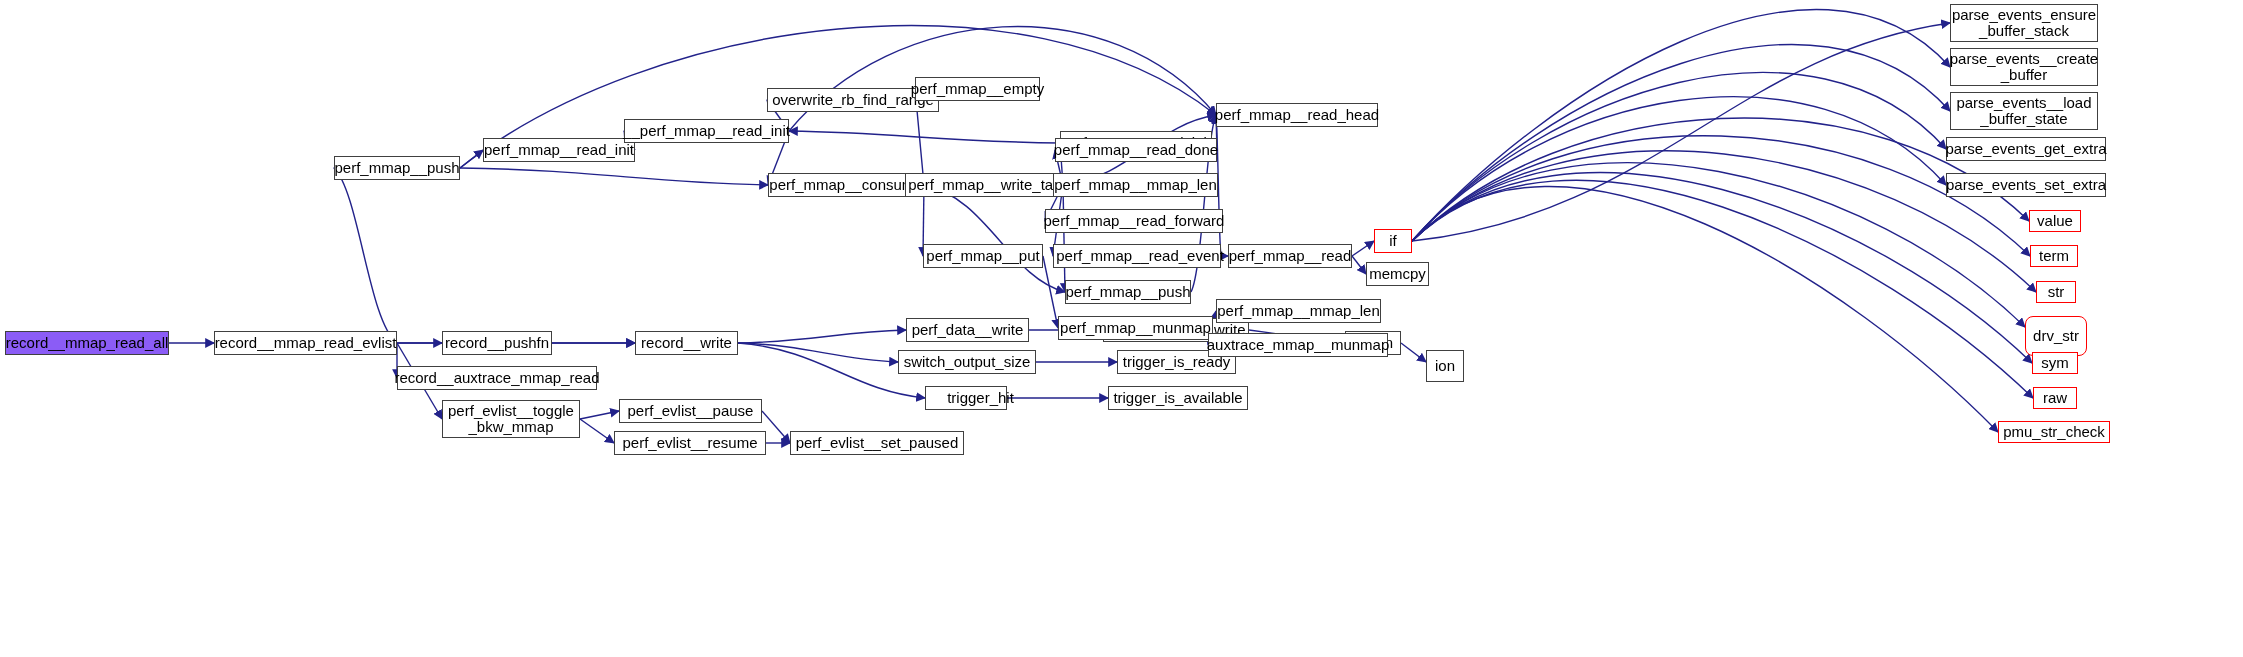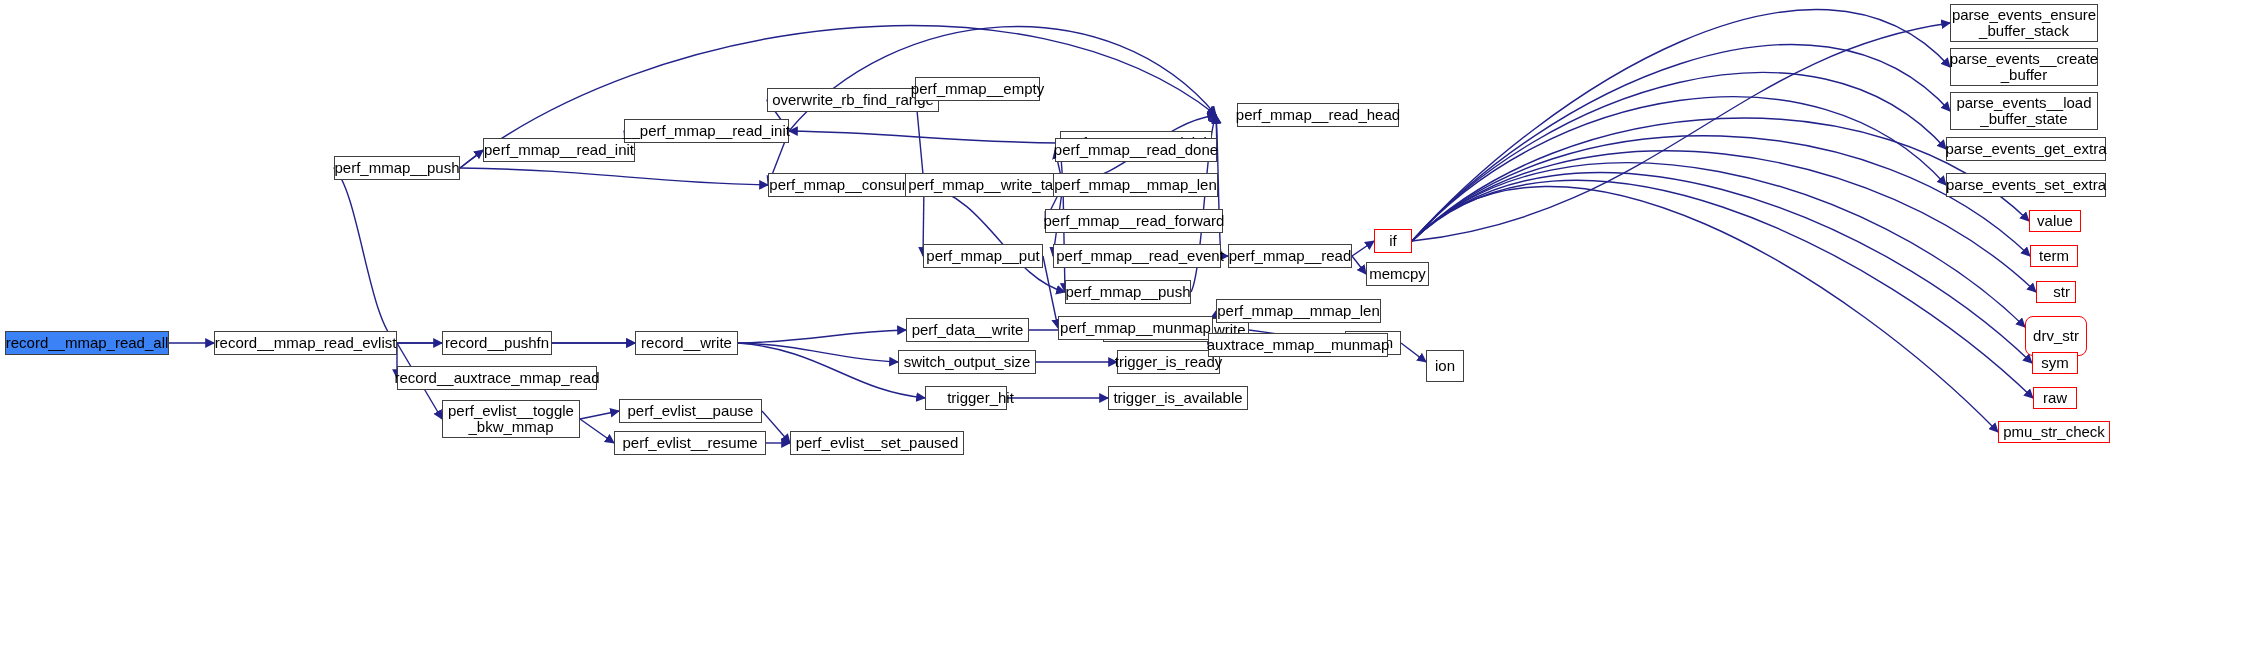--- a/index.html
+++ b/index.html
@@ -34,21 +34,21 @@
     background: #ffffff;
     border: 1px solid #404040;
     color: #000000;
     font-size: 15px;
     line-height: 16px;
     white-space: pre-line;
     letter-spacing: 0px;
     z-index: 3;
   }
   .node.root {
-    background: #3b82f6;
+    background: #8b5cf6;
     border: 1px solid #404040;
   }
   .node.red {
     border: 1px solid #ff0000;
   }
   .node-label {
     display: block;
     padding: 0 5px;
   }
 </style>
@@ -132,54 +132,54 @@
       <div class="node" style="left: 442px; top: 400px; width: 138px; height: 38px; text-align: center;"><span class="node-label">perf_evlist__toggle
 _bkw_mmap</span></div>
       <div class="node" style="left: 619px; top: 399px; width: 143px; height: 24px;"><span class="node-label">perf_evlist__pause</span></div>
       <div class="node" style="left: 614px; top: 431px; width: 152px; height: 24px;"><span class="node-label">perf_evlist__resume</span></div>
       <div class="node" style="left: 790px; top: 431px; width: 174px; height: 24px;"><span class="node-label">perf_evlist__set_paused</span></div>
       <div class="node" style="left: 635px; top: 331px; width: 103px; height: 24px;"><span class="node-label">record__write</span></div>
       <div class="node" style="left: 906px; top: 318px; width: 123px; height: 24px;"><span class="node-label">perf_data__write</span></div>
       <div class="node" style="left: 898px; top: 350px; width: 138px; height: 24px;"><span class="node-label">switch_output_size</span></div>
       <div class="node" style="left: 925px; top: 386px; width: 82px; height: 24px; padding-left: 29px;"><span class="node-label">trigger_hit</span></div>
       <div class="node" style="left: 1103px; top: 318px; width: 146px; height: 24px;"><span class="node-label">perf_data_file__write</span></div>
-      <div class="node" style="left: 1117px; top: 350px; width: 103px; height: 24px;"><span class="node-label">trigger_is_ready</span></div>
+      <div class="node" style="left: 1117px; top: 350px; width: 119px; height: 24px;"><span class="node-label">trigger_is_ready</span></div>
       <div class="node" style="left: 1108px; top: 386px; width: 140px; height: 24px;"><span class="node-label">trigger_is_available</span></div>
       <div class="node" style="left: 1345px; top: 331px; width: 56px; height: 24px;"><span class="node-label">writen</span></div>
       <div class="node" style="left: 1426px; top: 350px; width: 38px; height: 32px;"><span class="node-label">ion</span></div>
       <div class="node" style="left: 334px; top: 156px; width: 126px; height: 24px;"><span class="node-label">perf_mmap__push</span></div>
       <div class="node" style="left: 483px; top: 138px; width: 152px; height: 24px;"><span class="node-label">perf_mmap__read_init</span></div>
       <div class="node" style="left: 624px; top: 119px; width: 165px; height: 24px;"><span class="node-label">__perf_mmap__read_init</span></div>
       <div class="node" style="left: 767px; top: 88px; width: 172px; height: 24px;"><span class="node-label">overwrite_rb_find_range</span></div>
       <div class="node" style="left: 768px; top: 173px; width: 156px; height: 24px;"><span class="node-label">perf_mmap__consume</span></div>
       <div class="node" style="left: 923px; top: 244px; width: 120px; height: 24px;"><span class="node-label">perf_mmap__put</span></div>
       <div class="node" style="left: 915px; top: 77px; width: 125px; height: 24px;"><span class="node-label">perf_mmap__empty</span></div>
       <div class="node" style="left: 905px; top: 173px; width: 158px; height: 24px;"><span class="node-label">perf_mmap__write_tail</span></div>
       <div class="node" style="left: 1060px; top: 131px; width: 152px; height: 24px;"><span class="node-label">perf_mmap__read_init</span></div>
       <div class="node" style="left: 1055px; top: 138px; width: 162px; height: 24px;"><span class="node-label">perf_mmap__read_done</span></div>
       <div class="node" style="left: 1053px; top: 173px; width: 165px; height: 24px;"><span class="node-label">perf_mmap__mmap_len</span></div>
       <div class="node" style="left: 1045px; top: 209px; width: 178px; height: 24px;"><span class="node-label">perf_mmap__read_forward</span></div>
       <div class="node" style="left: 1053px; top: 244px; width: 168px; height: 24px; padding-left: 6px;"><span class="node-label">perf_mmap__read_event</span></div>
       <div class="node" style="left: 1065px; top: 280px; width: 126px; height: 24px;"><span class="node-label">perf_mmap__push</span></div>
       <div class="node" style="left: 1058px; top: 316px; width: 155px; height: 24px;"><span class="node-label">perf_mmap__munmap</span></div>
-      <div class="node" style="left: 1216px; top: 103px; width: 162px; height: 24px; margin-left: 21px;"><span class="node-label">perf_mmap__read_head</span></div>
+      <div class="node" style="left: 1216px; top: 103px; width: 162px; height: 24px;"><span class="node-label">perf_mmap__read_head</span></div>
       <div class="node" style="left: 1228px; top: 244px; width: 124px; height: 24px;"><span class="node-label">perf_mmap__read</span></div>
       <div class="node" style="left: 1216px; top: 299px; width: 165px; height: 24px;"><span class="node-label">perf_mmap__mmap_len</span></div>
       <div class="node" style="left: 1208px; top: 333px; width: 180px; height: 24px;"><span class="node-label">auxtrace_mmap__munmap</span></div>
       <div class="node red" style="left: 1374px; top: 229px; width: 38px; height: 24px;"><span class="node-label">if</span></div>
       <div class="node" style="left: 1366px; top: 262px; width: 63px; height: 24px;"><span class="node-label">memcpy</span></div>
       <div class="node" style="left: 1950px; top: 4px; width: 148px; height: 38px;"><span class="node-label">parse_events_ensure
 _buffer_stack</span></div>
       <div class="node" style="left: 1950px; top: 48px; width: 148px; height: 38px;"><span class="node-label">parse_events__create
 _buffer</span></div>
       <div class="node" style="left: 1950px; top: 92px; width: 148px; height: 38px;"><span class="node-label">parse_events__load
 _buffer_state</span></div>
       <div class="node" style="left: 1946px; top: 137px; width: 160px; height: 24px;"><span class="node-label">parse_events_get_extra</span></div>
       <div class="node" style="left: 1946px; top: 173px; width: 160px; height: 24px;"><span class="node-label">parse_events_set_extra</span></div>
       <div class="node red" style="left: 2029px; top: 210px; width: 52px; height: 22px;"><span class="node-label">value</span></div>
       <div class="node red" style="left: 2030px; top: 245px; width: 48px; height: 22px;"><span class="node-label">term</span></div>
-      <div class="node red" style="left: 2036px; top: 281px; width: 40px; height: 22px; justify-content: flex-end;"><span class="node-label">str</span></div>
+      <div class="node red" style="left: 2036px; top: 281px; width: 40px; height: 22px;"><span class="node-label">str</span></div>
       <div class="node red" style="left: 2025px; top: 316px; width: 62px; height: 40px; border-radius: 8px;"><span class="node-label">drv_str</span></div>
       <div class="node red" style="left: 2032px; top: 352px; width: 46px; height: 22px;"><span class="node-label">sym</span></div>
       <div class="node red" style="left: 2033px; top: 387px; width: 44px; height: 22px;"><span class="node-label">raw</span></div>
       <div class="node red" style="left: 1998px; top: 421px; width: 112px; height: 22px;"><span class="node-label">pmu_str_check</span></div>
     </div>
 </div>
 
 </body></html>

